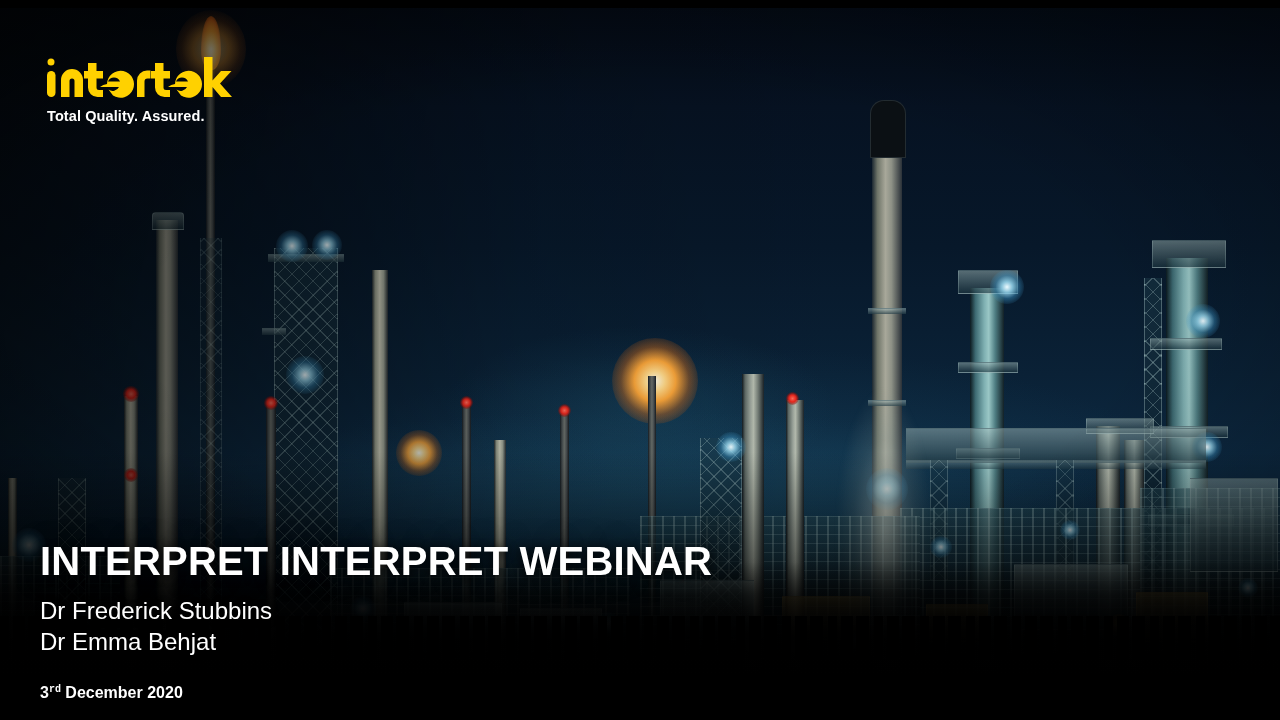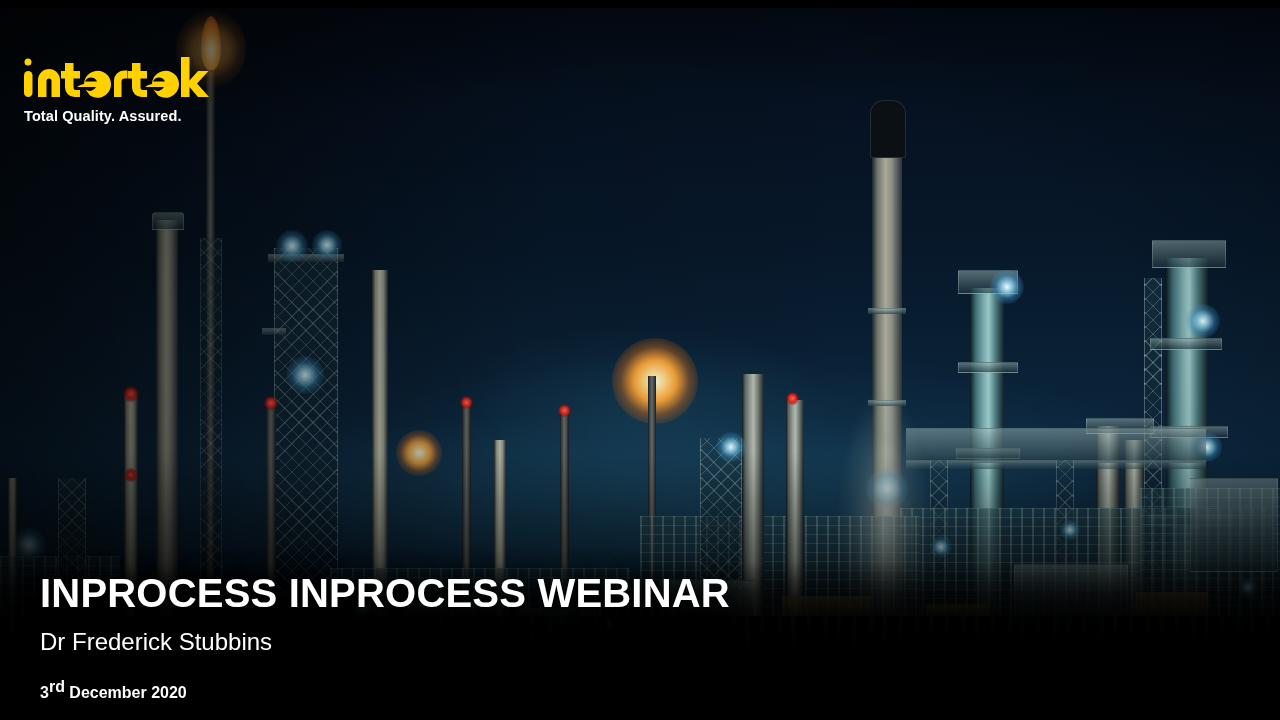--- a/index.html
+++ b/index.html
@@ -177,21 +177,21 @@
   .bar-top {
     position: absolute; left: 0; top: 0; width: 1280px; height: 8px; background: #000;
   }
   .bar-bottom {
     position: absolute; left: 0; bottom: 0; width: 1280px; height: 6px; background: #000;
   }
 
   
   .logo {
     position: absolute;
-    left: 21px;
+    left: 44px;
     top: 52px;
     width: 260px;
   }
   .logo-mark {
     display: block;
   }
   .logo-tagline {
     margin-top: 6px;
     margin-left: 3px;
     color: #ffffff;
@@ -239,23 +239,24 @@
   }
   .slide-date {
     color: #ffffff;
     font-size: 16px;
     font-weight: bold;
     margin: 26px 0 0 0;
     text-shadow: 0 1px 6px rgba(0,0,0,0.9);
     white-space: nowrap;
   }
   .slide-date sup {
-    font-size: 16px;
+    font-size: 10px;
     vertical-align: super;
     line-height: 0;
+    font-family: Liberation Mono, monospace;
   }
 </style>
 </head>
 <body>
 
 <div id="slide">
 
   <div class="photo">
 
     <div class="haze h1"></div>
@@ -398,21 +399,22 @@
 
         <path d="M262 64 a27 27 0 1 1 12 23 l-9 -12 a14 14 0 0 0 21 -5 h-38 a27 27 0 0 1 14 -6 Z M276 51 a13 13 0 0 0 -12 8 h24 a13 13 0 0 0 -12 -8 Z"></path>
 
         <path d="M320 10 h17 v47 l17 -19 h21 l-23 25 l24 27 h-22 l-17 -20 V90 h-17 Z"></path>
       </g>
     </svg>
     <div class="logo-tagline">Total Quality. Assured.</div>
   </div>
 
   <div class="title-block">
-    <h1 class="slide-title">INPROCESS INPROCESS WEBINAR</h1>
+    <h1 class="slide-title">INTERPRET INTERPRET WEBINAR</h1>
 
 
     <p class="presenter">Dr Frederick Stubbins</p>
+    <p class="presenter">Dr Emma Behjat</p>
 
     <p class="slide-date"><span>3</span><sup>rd</sup><span> December 2020</span></p>
   </div>
 
 </div>
 
 </body></html>

